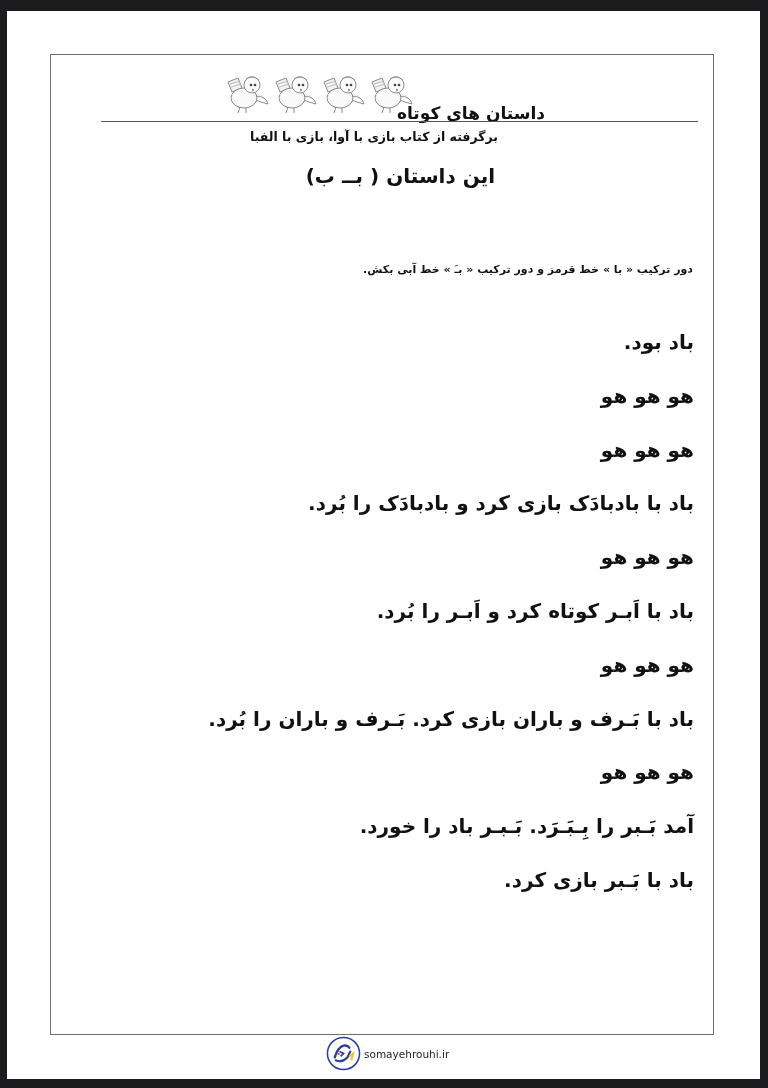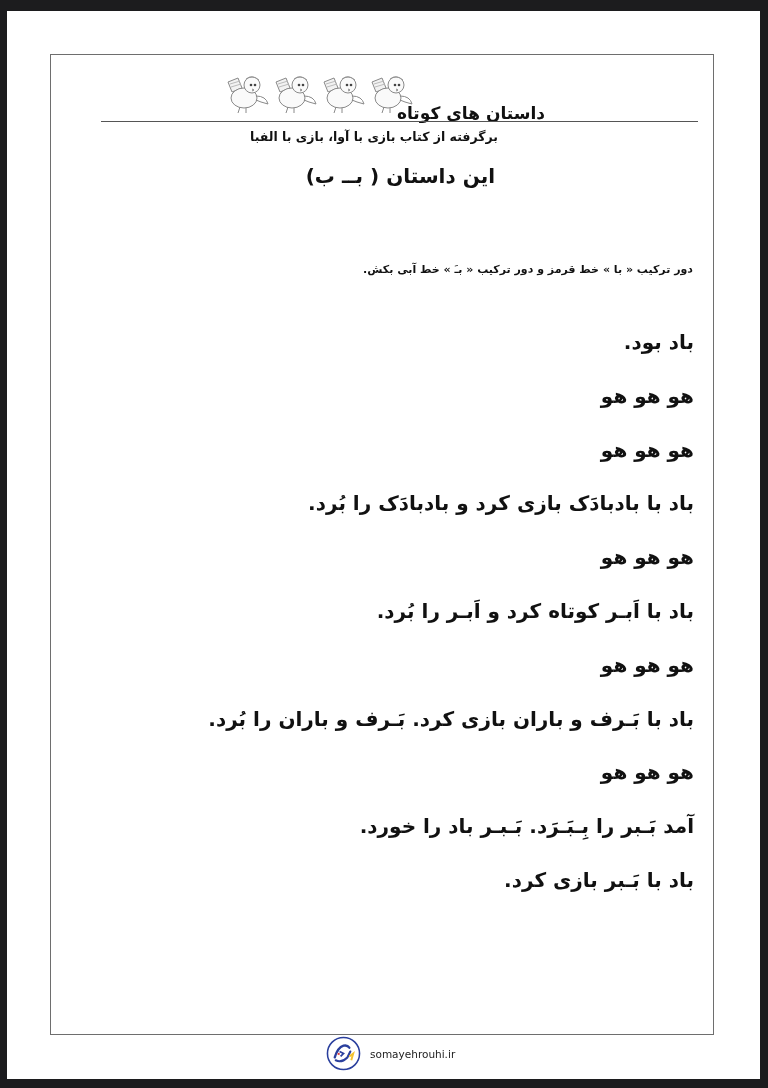--- a/index.html
+++ b/index.html
@@ -101,21 +101,21 @@
     font-weight: bold;
     white-space: nowrap;
     text-align: right;
   }
   .footer {
     position: absolute;
     left: 319px;
     top: 1025px;
     display: flex;
     align-items: center;
-    gap: 9px;
+    gap: 3px;
   }
   .logo {
     width: 35px;
     height: 35px;
   }
   .footer-url {
     font-family: "DejaVu Sans", sans-serif;
     font-size: 10.5px;
     color: #222;
     direction: ltr;

